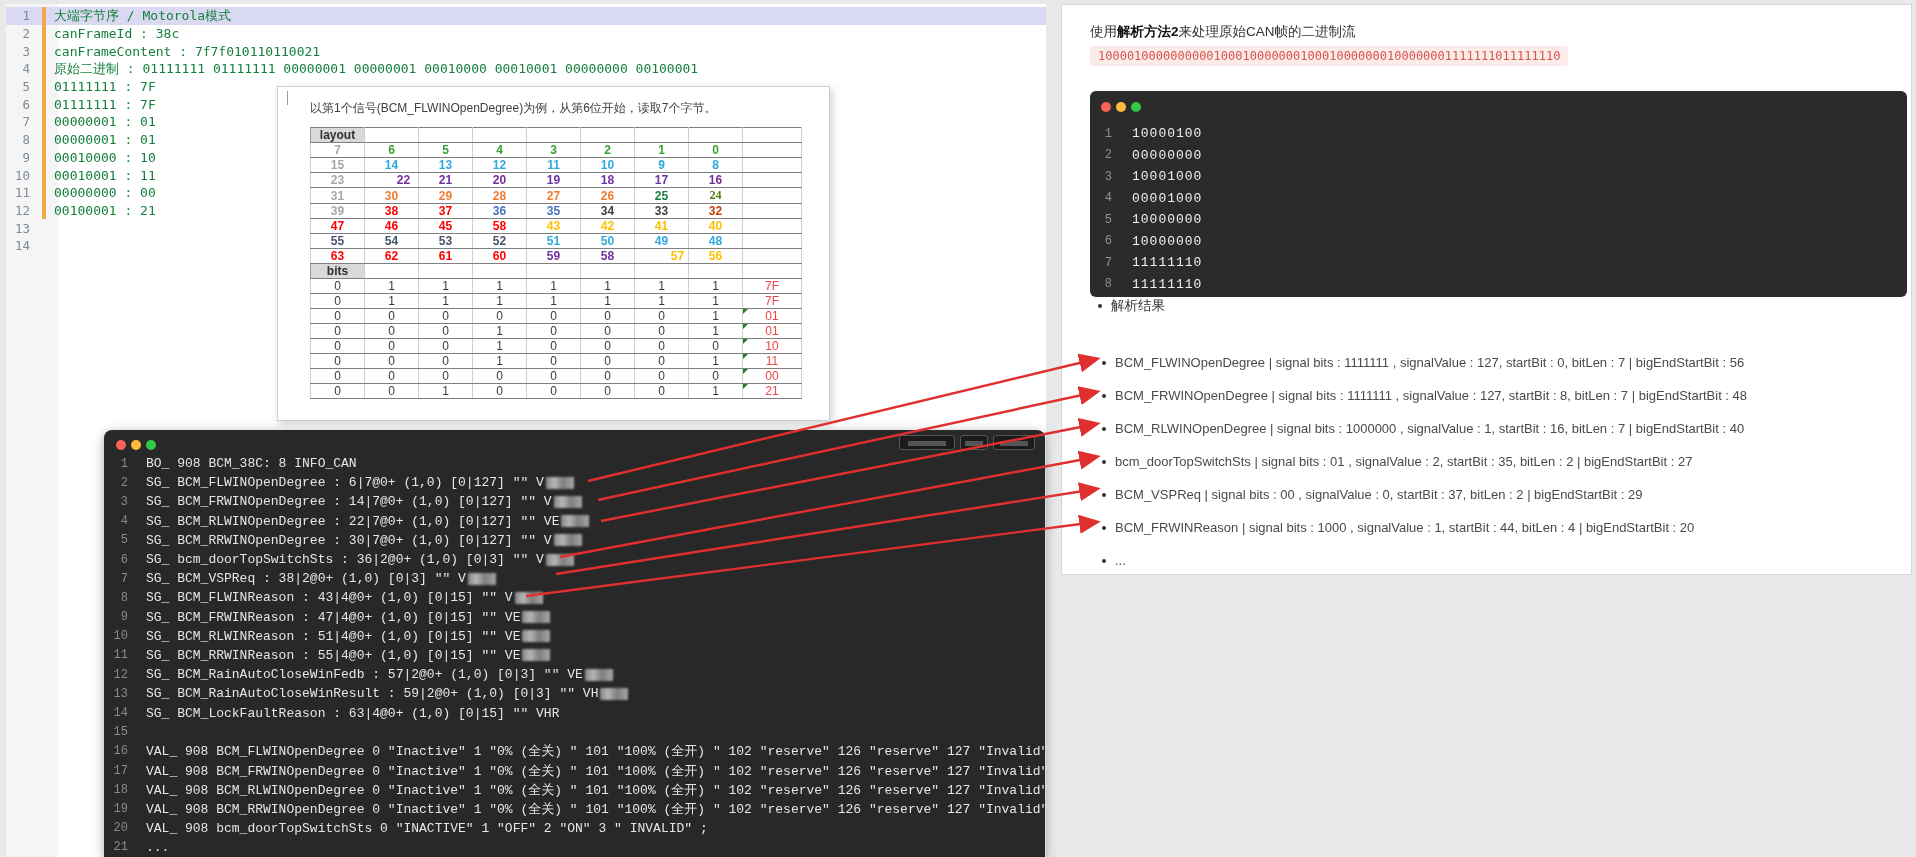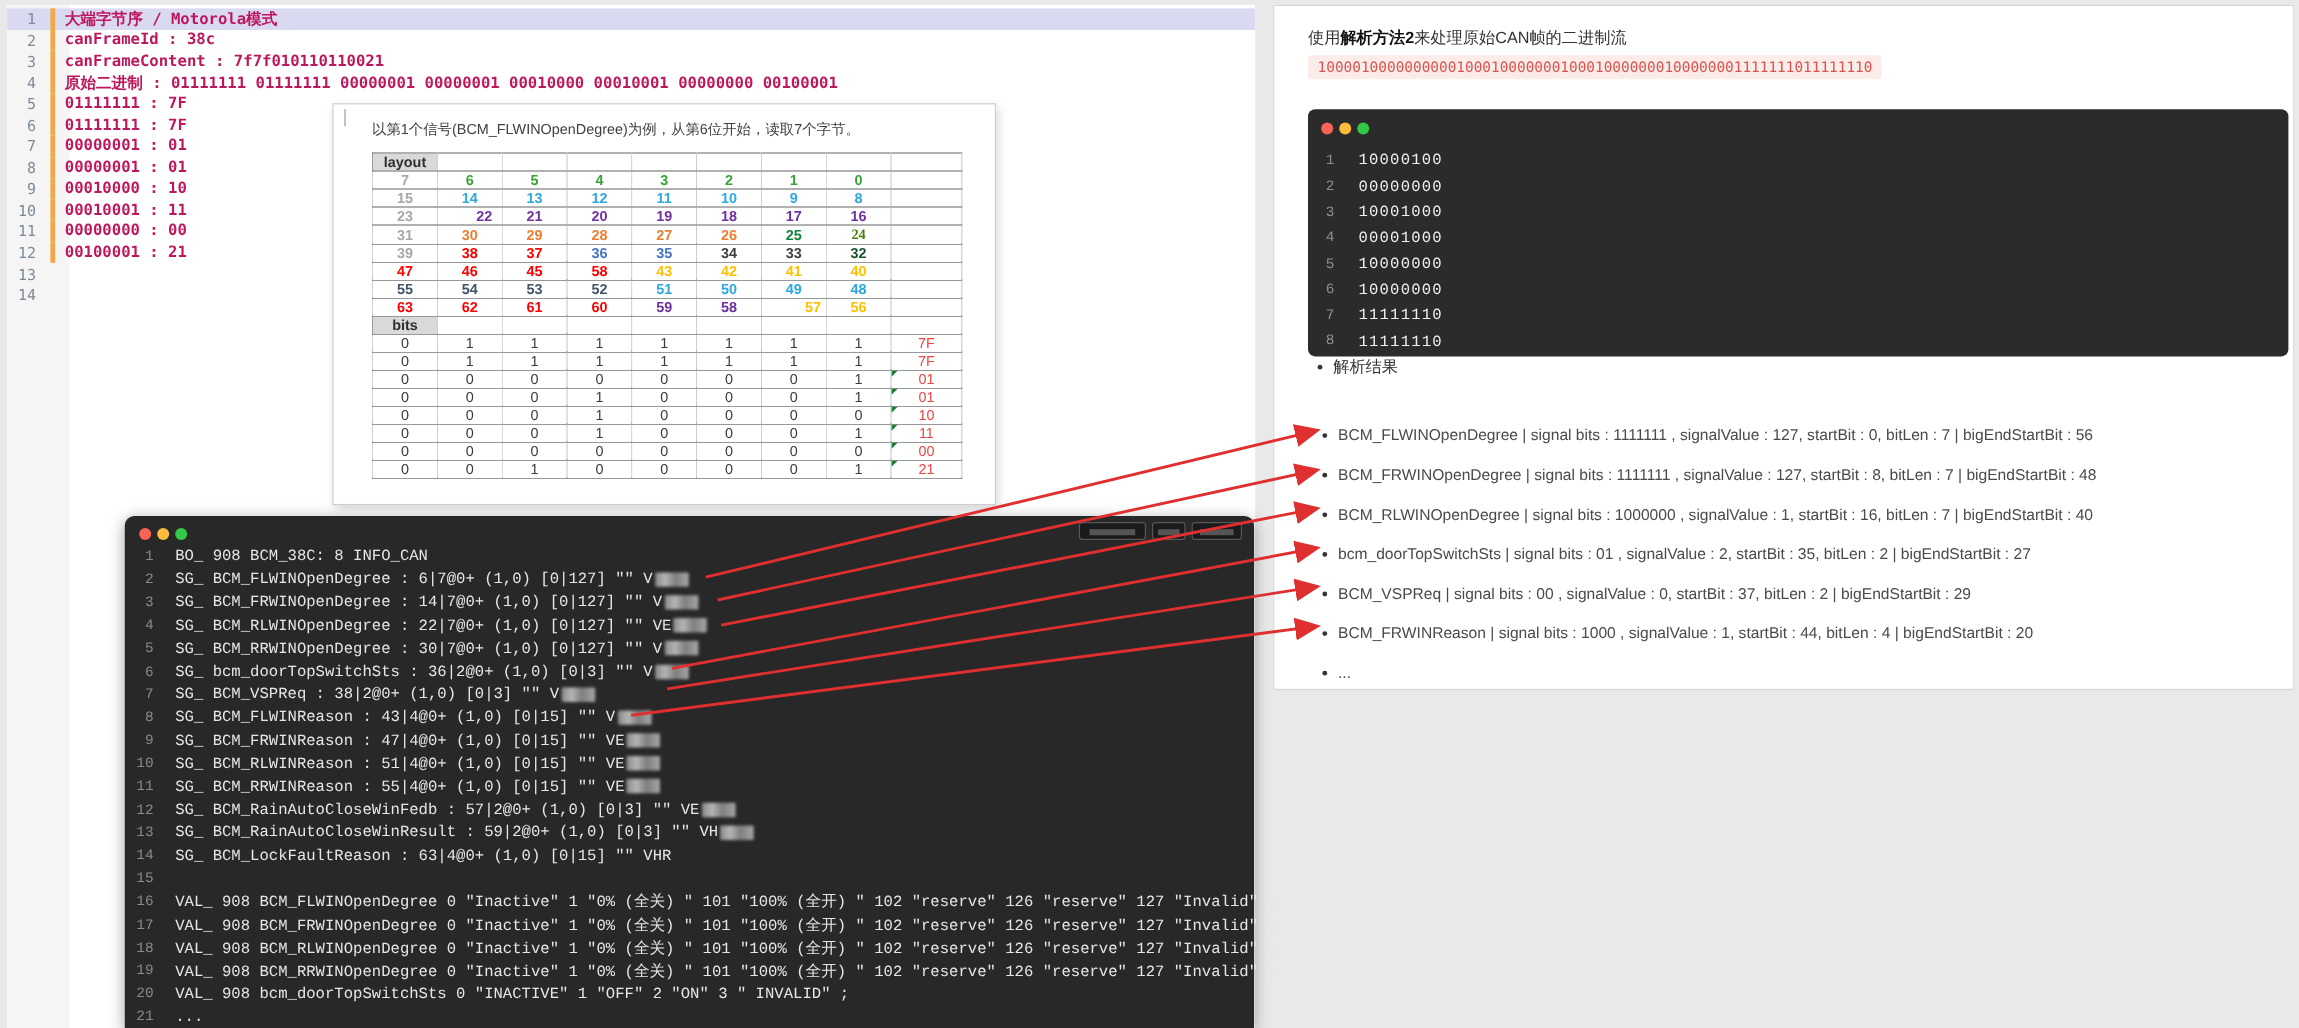--- a/index.html
+++ b/index.html
@@ -9,21 +9,21 @@
 
   
   .editor { position:absolute; left:6px; top:4px; width:1040px; height:853px; background:#ffffff; z-index:1; }
   .gutter-bg { position:absolute; left:0; top:0; width:52px; height:100%; background:#f5f5f5; }
   .ed-lines { position:absolute; left:0; top:3px; width:100%; }
   .ed-line { display:flex; align-items:center; height:17.7px; font-family:"DejaVu Sans Mono","DejaVu Sans",monospace; font-size:13px; }
   .ed-line.active { background:#d9d9f2; }
   .ed-num { width:36px; padding-right:12px; text-align:right; color:#7d8b99; font-size:12.5px; flex:none; }
   .ed-bar { width:4px; height:100%; flex:none; background:transparent; }
   .ed-bar.changed { background:#f2a844; }
-  .ed-text { white-space:pre; color:#be185d; margin-left:8px;font-weight:bold; }
+  .ed-text { white-space:pre; color:#15803d; margin-left:8px; }
 
   
   .sheet { position:absolute; left:277px; top:86px; width:553px; height:335px; background:#fff;
            border:1px solid #cfcfcf; box-shadow:2px 3px 8px rgba(0,0,0,.18); z-index:10; }
   .sheet-caret { position:absolute; left:9px; top:4px; width:1px; height:14px; background:#9a9a9a; }
   .sheet-caption { position:absolute; left:32px; top:13px; font-size:12px; color:#404040; }
   .sheet-table { position:absolute; left:32px; top:40px; border-collapse:collapse; table-layout:fixed;
                  font-size:12px; }
   .sheet-table td { width:54px; height:15px; text-align:center; vertical-align:middle;
                     border-top:1px solid #7f7f7f; border-bottom:1px solid #7f7f7f;
@@ -219,21 +219,21 @@
             <td class="hexcol"></td>
           </tr>
           <tr>
             <td class="numcell" style="color: rgb(168, 168, 168);">39</td>
             <td class="numcell" style="color: rgb(254, 0, 0);">38</td>
             <td class="numcell" style="color: rgb(254, 0, 0);">37</td>
             <td class="numcell" style="color: rgb(68, 114, 196);">36</td>
             <td class="numcell" style="color: rgb(68, 114, 196);">35</td>
             <td class="numcell" style="color: rgb(63, 63, 63);">34</td>
             <td class="numcell" style="color: rgb(63, 63, 63);">33</td>
-            <td class="numcell" style="color: #14532d;">32</td>
+            <td class="numcell" style="color: #c2410c;">32</td>
             <td class="hexcol"></td>
           </tr>
           <tr>
             <td class="numcell" style="color: rgb(254, 0, 0);">47</td>
             <td class="numcell" style="color: rgb(254, 0, 0);">46</td>
             <td class="numcell" style="color: rgb(254, 0, 0);">45</td>
             <td class="numcell" style="color: rgb(254, 0, 0);">58</td>
             <td class="numcell" style="color: rgb(255, 192, 0);">43</td>
             <td class="numcell" style="color: rgb(255, 192, 0);">42</td>
             <td class="numcell" style="color: rgb(255, 192, 0);">41</td>

